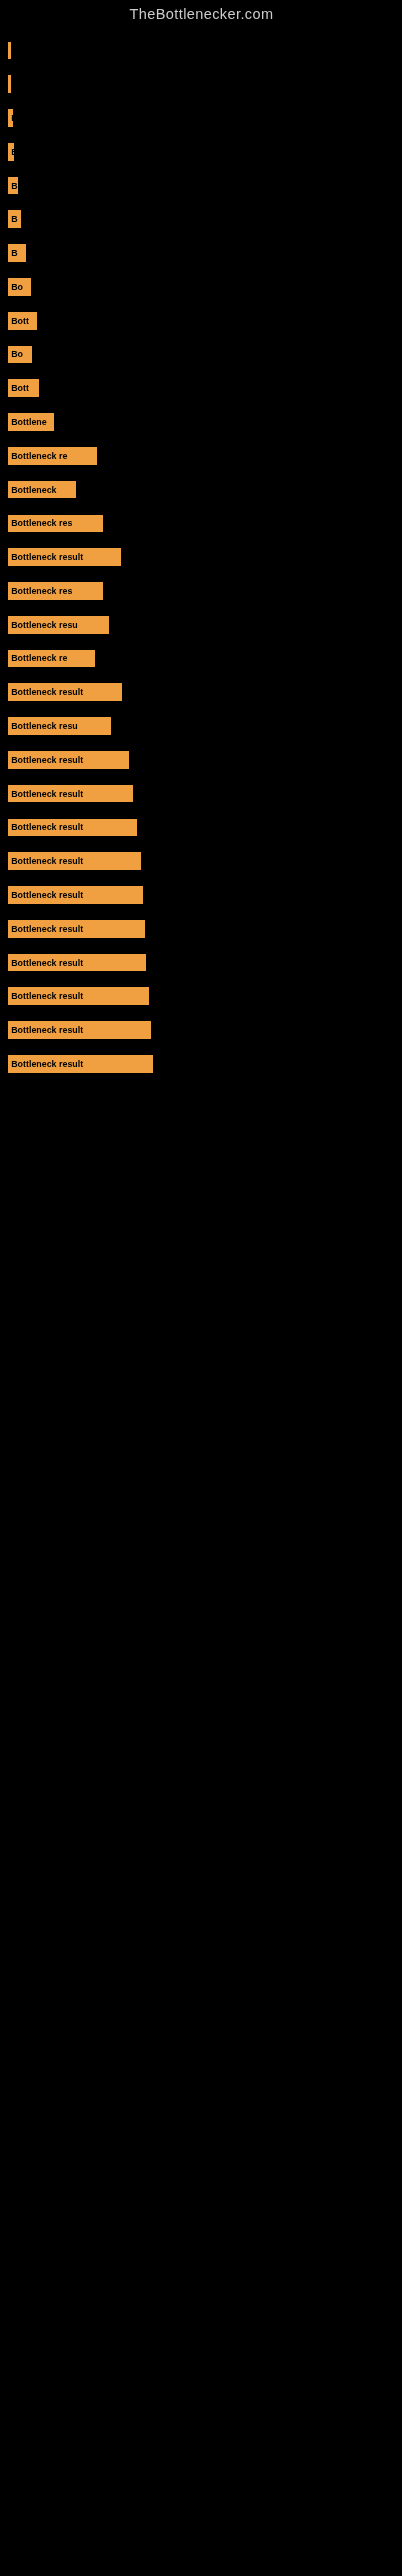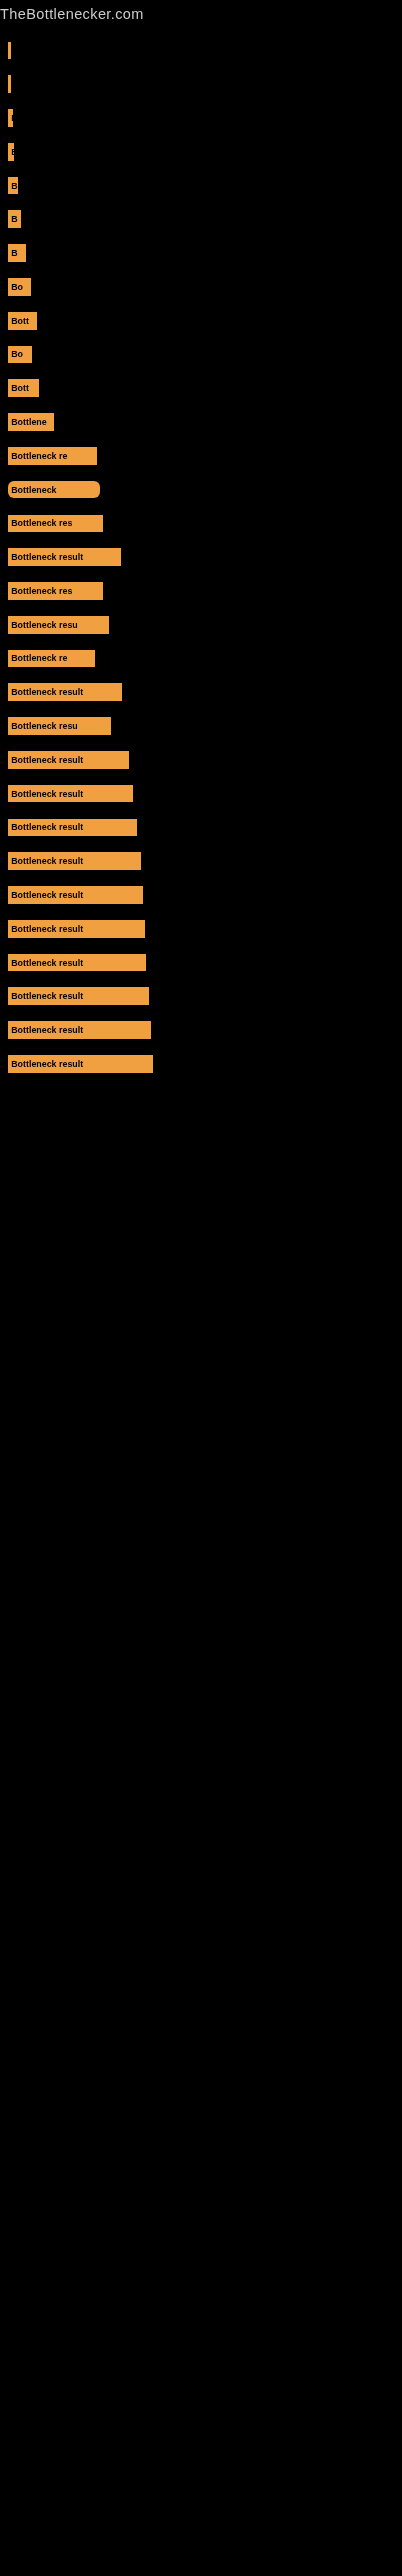--- a/index.html
+++ b/index.html
@@ -6,21 +6,21 @@
     body {
       background: #000;
       width: 403px;
       min-height: 2576px;
       font-family: Arial, sans-serif;
       position: relative;
     }
     .site-title {
       color: #ccc;
       font-size: 14.5px;
-      text-align: left;
+      text-align: center;
       padding: 6.4px 0 3.2px 0;
       letter-spacing: 0.4px;
     }
     .bars-container {
       padding: 16px 8px 8px 8px;
       display: flex;
       flex-direction: column;
       gap: 0px;
     }
     .bar-row {
@@ -122,21 +122,21 @@
       </div>
     </div>
     <div class="gap"></div>
     <div class="bar-row">
       <div class="bar" style="width: 89px;">
         <span class="bar-label">Bottleneck re</span>
       </div>
     </div>
     <div class="gap"></div>
     <div class="bar-row">
-      <div class="bar" style="width: 92px; border-radius: 6px;">
+      <div class="bar" style="width: 68px;">
         <span class="bar-label">Bottleneck</span>
       </div>
     </div>
     <div class="gap"></div>
     <div class="bar-row">
       <div class="bar" style="width: 95px;">
         <span class="bar-label">Bottleneck res</span>
       </div>
     </div>
     <div class="gap"></div>

